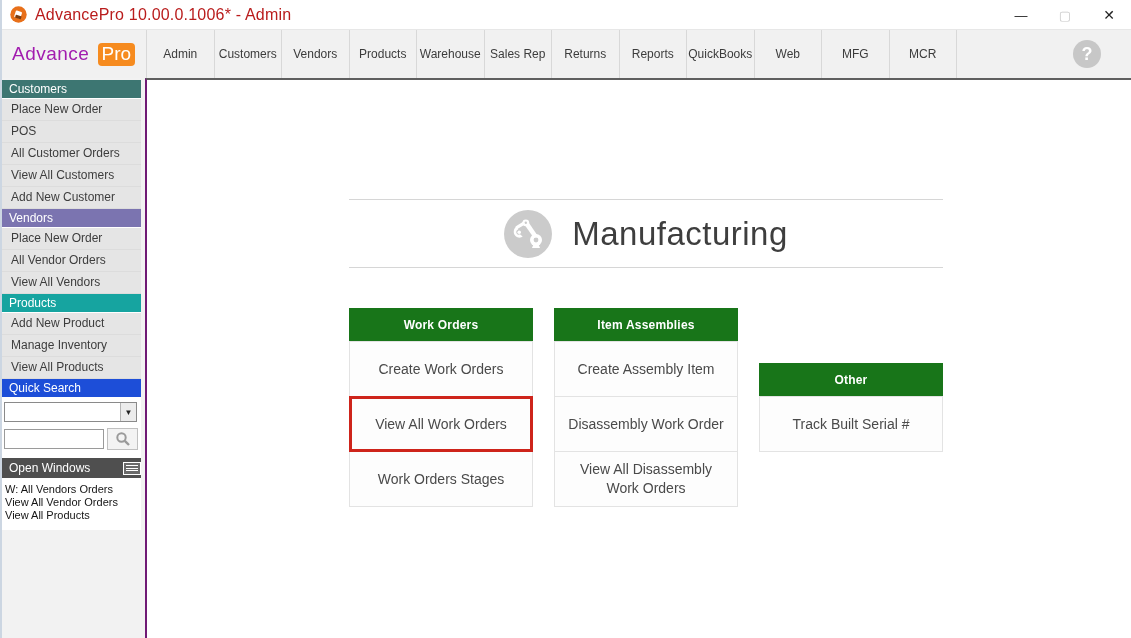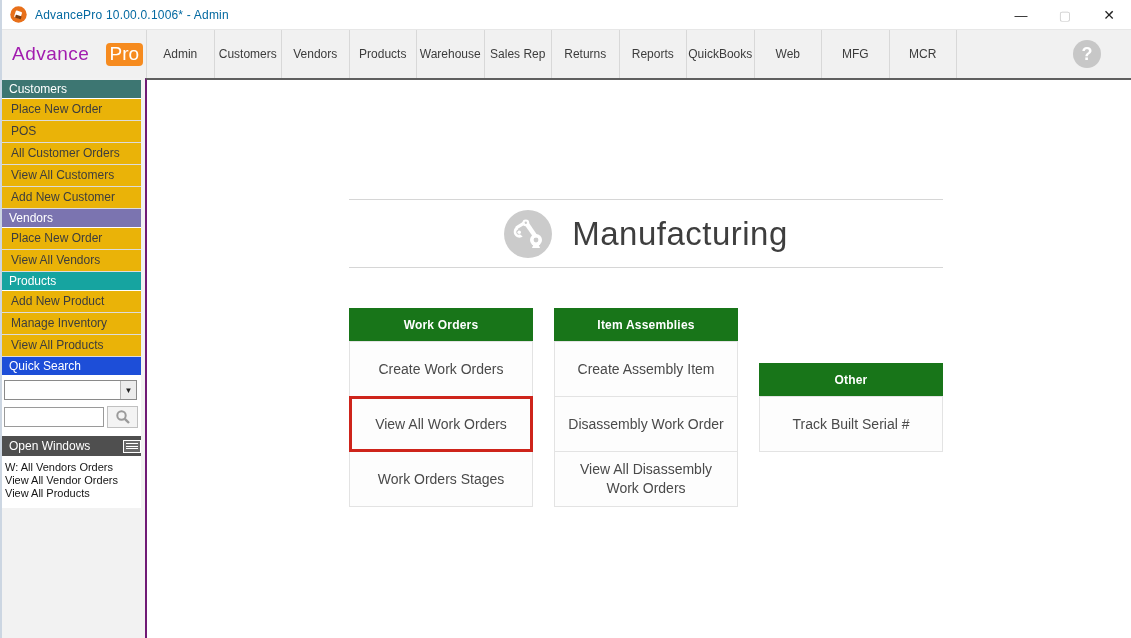--- a/index.html
+++ b/index.html
@@ -10,41 +10,41 @@
     border-left:2px solid #ccd6e2;
     position:relative;
   }
 
   
   .titlebar {
     height:30px; background:#ffffff; border-bottom:1px solid #e7e7e7;
     display:flex; align-items:center; padding-left:8px; position:relative;
   }
   .titlebar .app-icon { width:17px; height:17px; margin-right:8px; flex:none; }
-  .titlebar .title-text { font-size:12px; color:#0369a1; letter-spacing:.2px; }
+  .titlebar .title-text { font-size:16px; color:#b91c1c; letter-spacing:.2px; }
   .win-controls { position:absolute; right:0; top:0; height:30px; display:flex; }
   .win-btn {
     width:44px; height:30px; display:flex; align-items:center; justify-content:center;
     font-size:13px; color:#222; cursor:default;
   }
   .win-btn.maximize { color:#c9c9c9; }
   .win-btn.close { font-size:14px; }
 
   
   .navbar {
     height:48px; background:#f1f1f1; display:flex; align-items:stretch; position:relative;
   }
   .logo {
     width:145px; flex:none; display:flex; align-items:center; padding-left:10px;
     border-right:1px solid #d8d8d8;
   }
   .logo .adv { font-size:19px; color:#a21caf; letter-spacing:.5px; }
   .logo .pro {
     font-size:19px; color:#fff; background:#f68b1f; border-radius:4px;
-    padding:0 4px 1px 3px; margin-left:17px;
+    padding:0 4px 1px 3px; margin-left:9px;
   }
   .tabs { display:flex; align-items:stretch; }
   .nav-tab {
     width:67.5px; flex:none; display:flex; align-items:center; justify-content:center;
     font-size:12px; color:#3c3c3c; border-right:1px solid #d8d8d8; cursor:pointer;
     text-align:center;
   }
   .help-btn {
     position:absolute; right:30px; top:50%; transform:translateY(-50%);
     width:28px; height:28px; border-radius:50%; background:#c7c7c7;
@@ -66,21 +66,21 @@
   .hdr-vendors   { background:#7b74b0; }
   .hdr-products  { background:#16a4a0; }
   .hdr-quicksearch { background:#1d4ed8; }
   .hdr-openwindows {
     background:#4f4f4f; height:20px; line-height:20px; display:flex;
     align-items:center; justify-content:space-between; 
     margin-top:2px;
   }
   .side-item {
     height:22px; line-height:21px; font-size:12px; color:#3d3d3d;
-    padding-left:9px; border-bottom:1px solid #dcdcdc; background:#eab308; cursor:pointer;
+    padding-left:9px; border-bottom:1px solid #dcdcdc; background:#e5e5e5; cursor:pointer;
     white-space:nowrap; overflow:hidden;
   }
   .qs-area { background:#fff; padding:4px 2px 6px 2px; }
   .qs-select {
     width:133px; height:20px; border:1px solid #8a8a8a; background:#fff;
     display:flex; align-items:center; justify-content:flex-end; cursor:pointer;
   }
   .qs-select .arrow-box {
     width:16px; height:18px; background:#ececec; border-left:1px solid #b5b5b5;
     display:flex; align-items:center; justify-content:center; font-size:8px; color:#222;
@@ -184,20 +184,21 @@
 
       <div class="section-header hdr-customers">Customers</div>
       <div class="side-item">Place New Order</div>
       <div class="side-item">POS</div>
       <div class="side-item">All Customer Orders</div>
       <div class="side-item">View All Customers</div>
       <div class="side-item">Add New Customer</div>
 
       <div class="section-header hdr-vendors">Vendors</div>
       <div class="side-item">Place New Order</div>
+      <div class="side-item">All Vendor Orders</div>
       <div class="side-item">View All Vendors</div>
 
       <div class="section-header hdr-products">Products</div>
       <div class="side-item">Add New Product</div>
       <div class="side-item">Manage Inventory</div>
       <div class="side-item">View All Products</div>
 
       <div class="section-header hdr-quicksearch">Quick Search</div>
       <div class="qs-area">
         <div class="qs-select">

